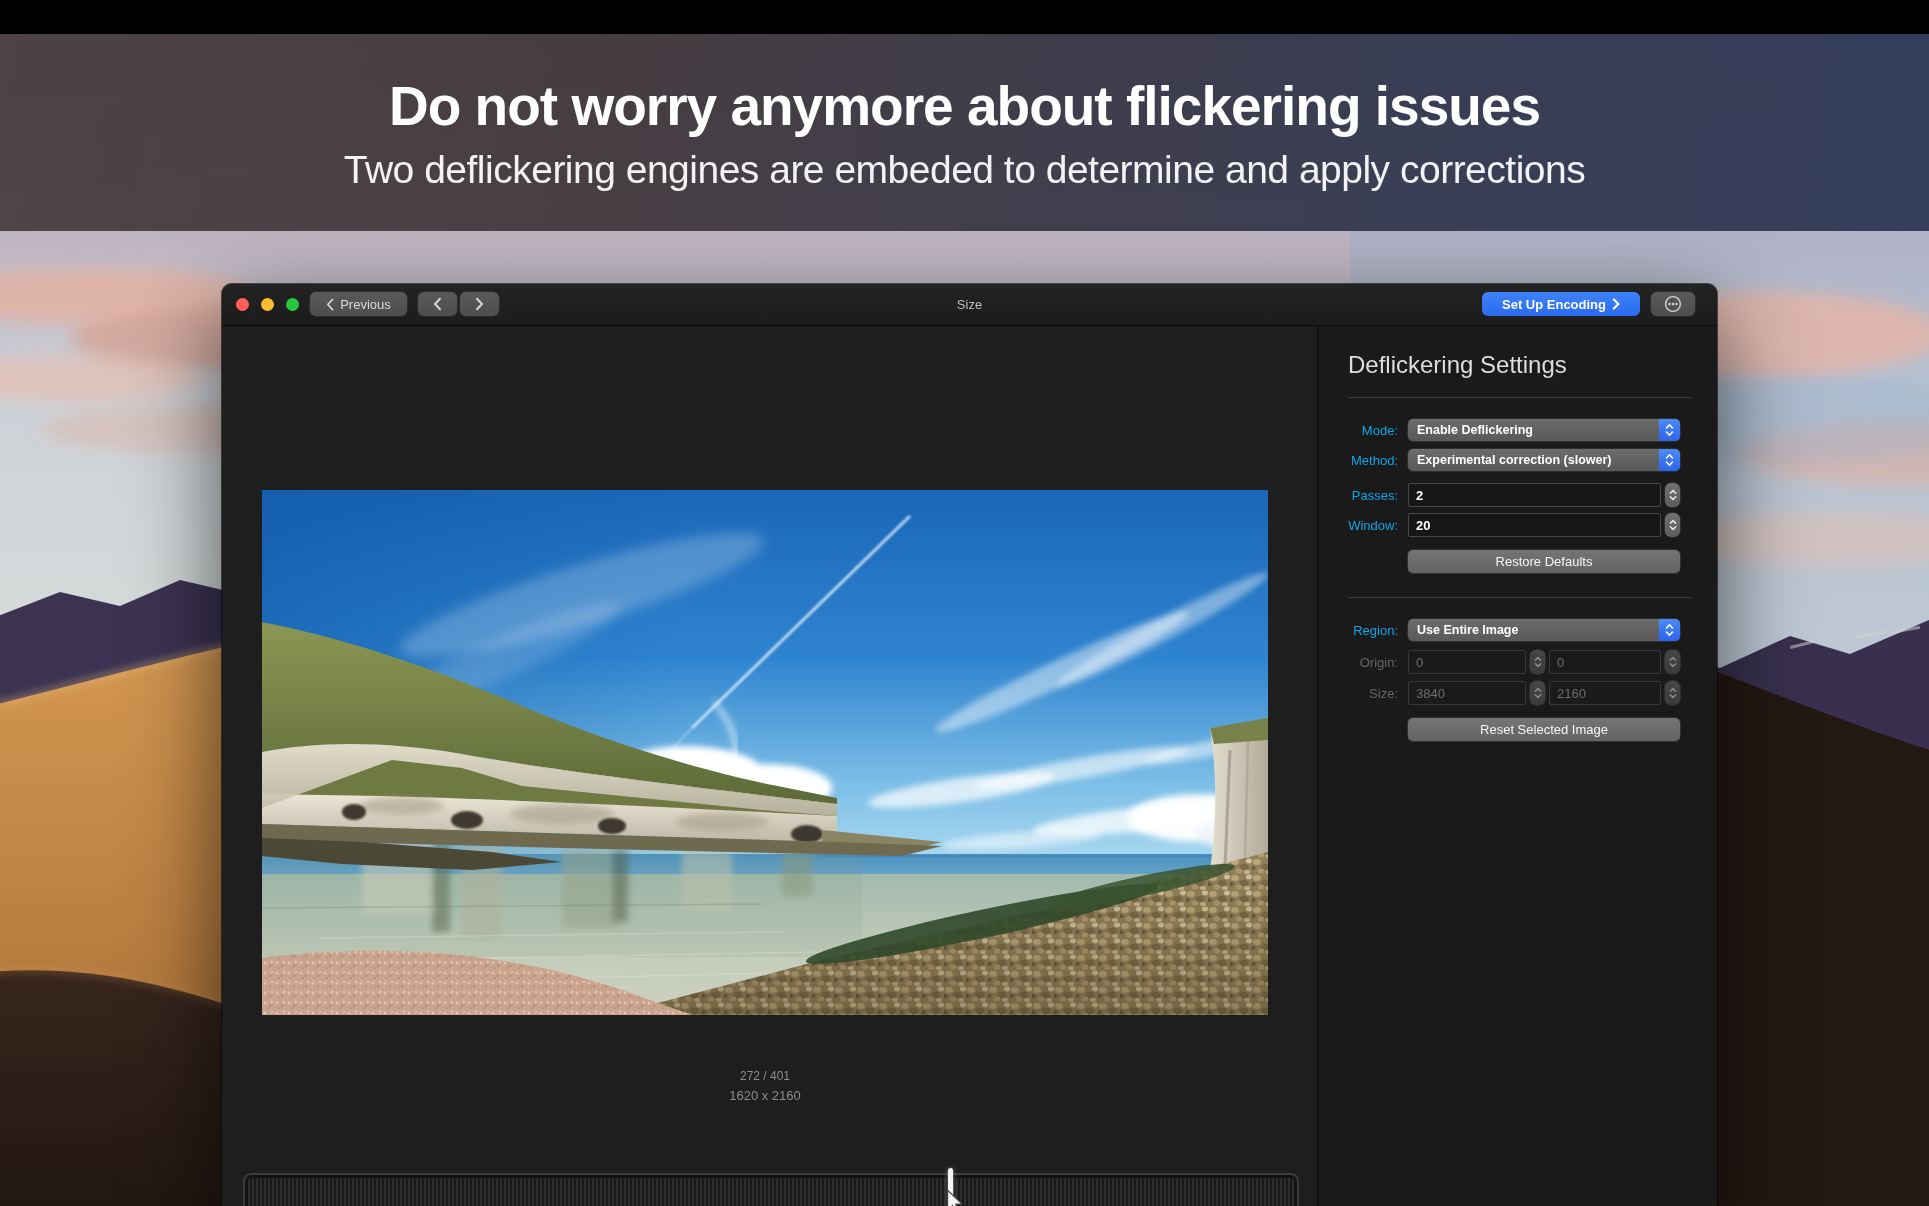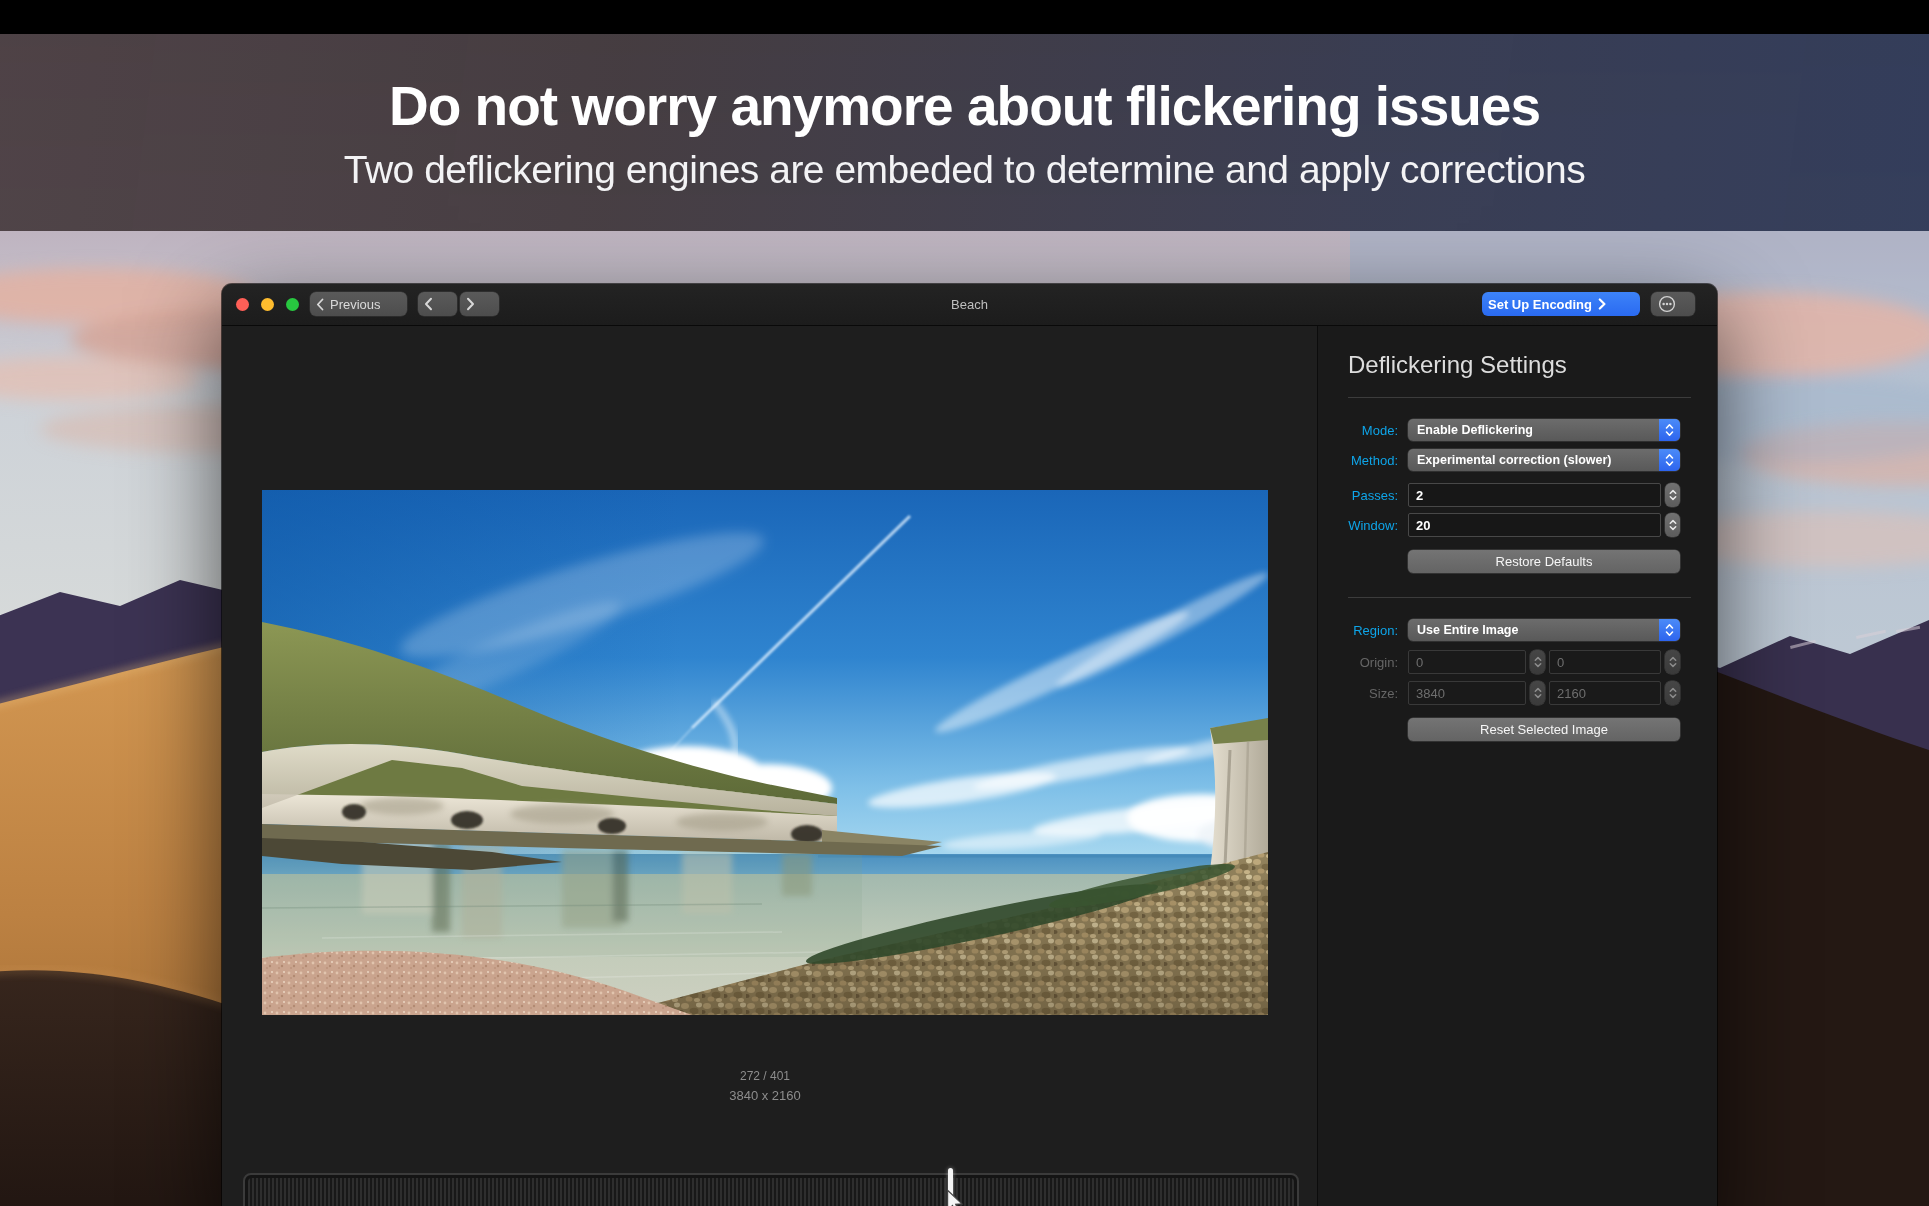--- a/index.html
+++ b/index.html
@@ -25,21 +25,21 @@
 
   .titlebar{position:relative;height:41px;background:linear-gradient(#232323,#1c1c1c);
             border-bottom:1px solid #090909;}
   .light{position:absolute;top:14px;width:13px;height:13px;border-radius:50%;}
   .light.red{left:14px;background:#ff5f57;}
   .light.yellow{left:39px;background:#febc2e;}
   .light.green{left:64px;background:#28c840;}
 
   .tb-btn{position:absolute;top:8px;height:24px;border:none;border-radius:6px;cursor:default;
           background:linear-gradient(#5a5a5a,#4d4d4d);color:#dadada;font-size:13px;
-          font-family:inherit;display:flex;align-items:center;gap:6px;
+          font-family:inherit;display:flex;align-items:center;justify-content:center;gap:6px;
           box-shadow:0 0 0 .5px #3a3a3a;}
   .btn-previous{left:88px;width:97px;}
   .btn-back{left:196px;width:39px;}
   .btn-fwd{left:238px;width:39px;}
   .wtitle{position:absolute;left:0;right:0;top:13px;text-align:center;
           font-size:13px;color:#bfbfbf;pointer-events:none;}
   .btn-encode{left:1260px;width:158px;background:linear-gradient(#3d83f8,#2a6af1);
               color:#fff;font-weight:bold;box-shadow:none;}
   .btn-more{left:1429px;width:44px;}
 
@@ -177,21 +177,21 @@
         <svg width="9" height="14" viewBox="0 0 9 14">
             <path d="M7 1.8 L2 7 L7 12.2" fill="none" stroke="#d8d8d8" stroke-width="2" stroke-linecap="round" stroke-linejoin="round"></path>
           </svg>
       </button>
       <button class="tb-btn btn-fwd">
         <svg width="9" height="14" viewBox="0 0 9 14">
             <path d="M2 1.8 L7 7 L2 12.2" fill="none" stroke="#d8d8d8" stroke-width="2" stroke-linecap="round" stroke-linejoin="round"></path>
           </svg>
       </button>
 
-      <div class="wtitle">Beach</div>
+      <div class="wtitle">Size</div>
 
       <button class="tb-btn btn-encode">
         <span>Set Up Encoding</span>
         <svg width="8" height="12" viewBox="0 0 8 12">
             <path d="M1.8 1.5 L6.4 6 L1.8 10.5" fill="none" stroke="#fff" stroke-width="2.2" stroke-linecap="round" stroke-linejoin="round"></path>
           </svg>
       </button>
       <button class="tb-btn btn-more">
         <svg width="20" height="20" viewBox="0 0 20 20">
           <circle cx="10" cy="10" r="7.4" fill="none" stroke="#d2d2d2" stroke-width="1.4"></circle>
@@ -351,21 +351,21 @@
           <path d="M350,525 L560,470 L780,420 L1006,362 L1006,525 Z" fill="url(#pebbles)"></path>
           <path d="M350,525 L560,470 L780,420 L1006,362 L1006,525 Z" fill="url(#rockShade)"></path>
           <ellipse cx="720" cy="434" rx="180" ry="14" fill="#30482a" opacity=".9" transform="rotate(-12 720 434)"></ellipse>
           <ellipse cx="880" cy="396" rx="95" ry="10" fill="#3a5530" opacity=".85" transform="rotate(-12 880 396)"></ellipse>
           <path d="M0,468 C120,452 250,462 360,500 L430,525 L0,525 Z" fill="url(#sand)"></path>
           <path d="M0,468 C120,452 250,462 360,500 L430,525 L0,525 Z" fill="#d79c8c" opacity=".18"></path>
         </svg>
 
         <div class="caption">
           <div class="cap-frame">272 / 401</div>
-          <div class="cap-res">3840 x 2160</div>
+          <div class="cap-res">1620 x 2160</div>
         </div>
 
         <div class="timeline">
           <div class="ticks"></div>
           <div class="playhead"></div>
         </div>
 
         <svg class="cursor" viewBox="0 0 14 21">
           <path d="M1,1 L1,17 L5,13.4 L7.6,19.6 L10.3,18.4 L7.6,12.3 L12.6,12 Z" fill="#f5f5f5" stroke="#444" stroke-width="1"></path>
         </svg>

